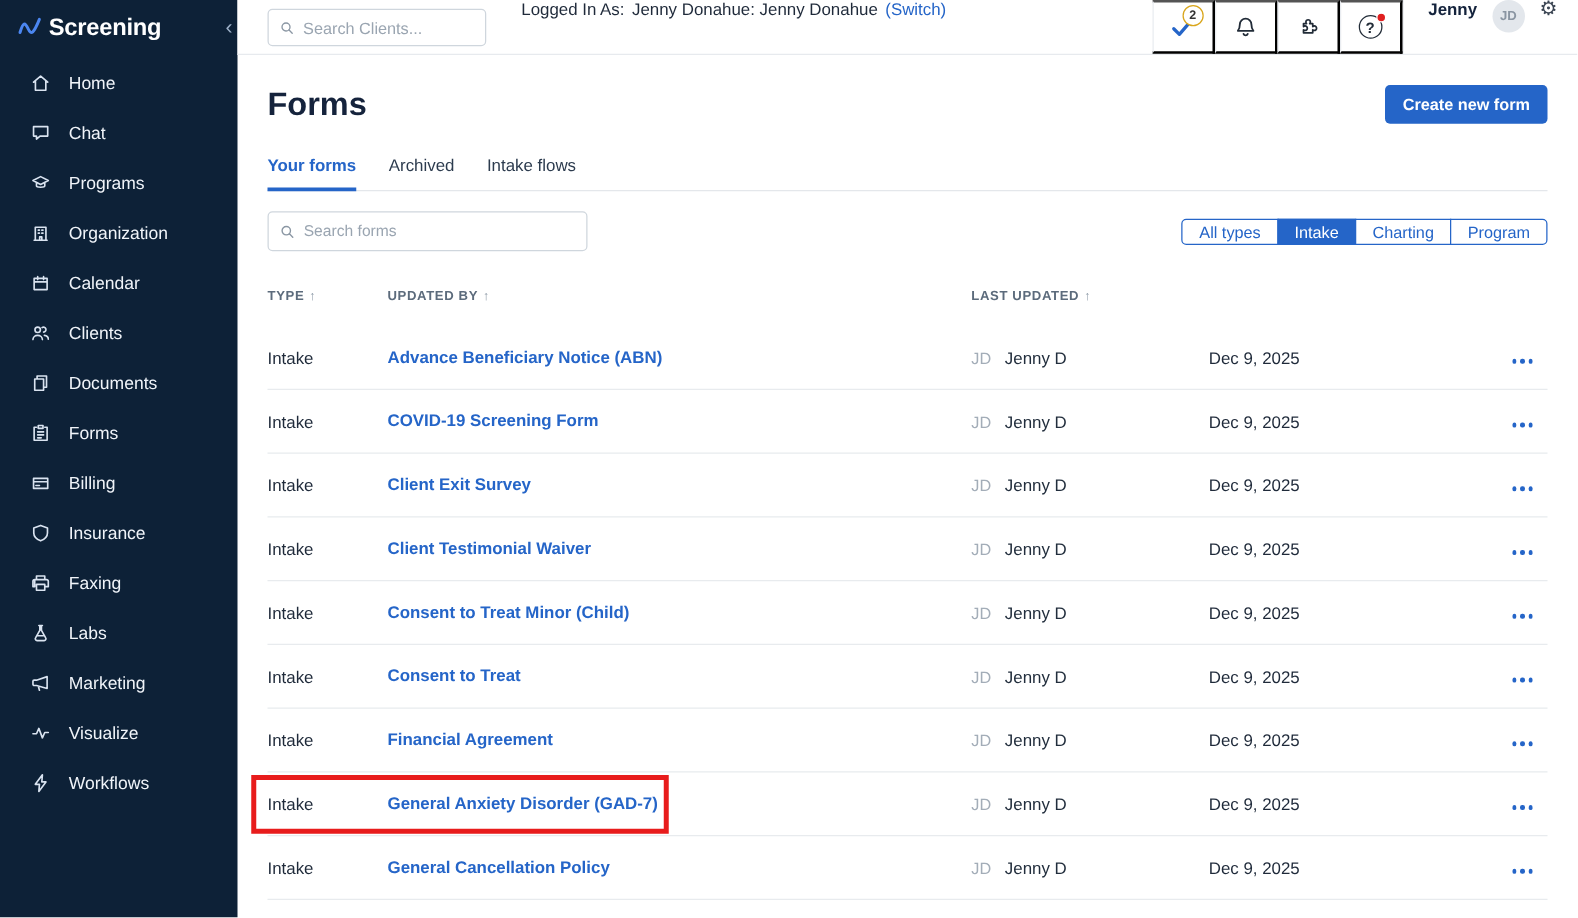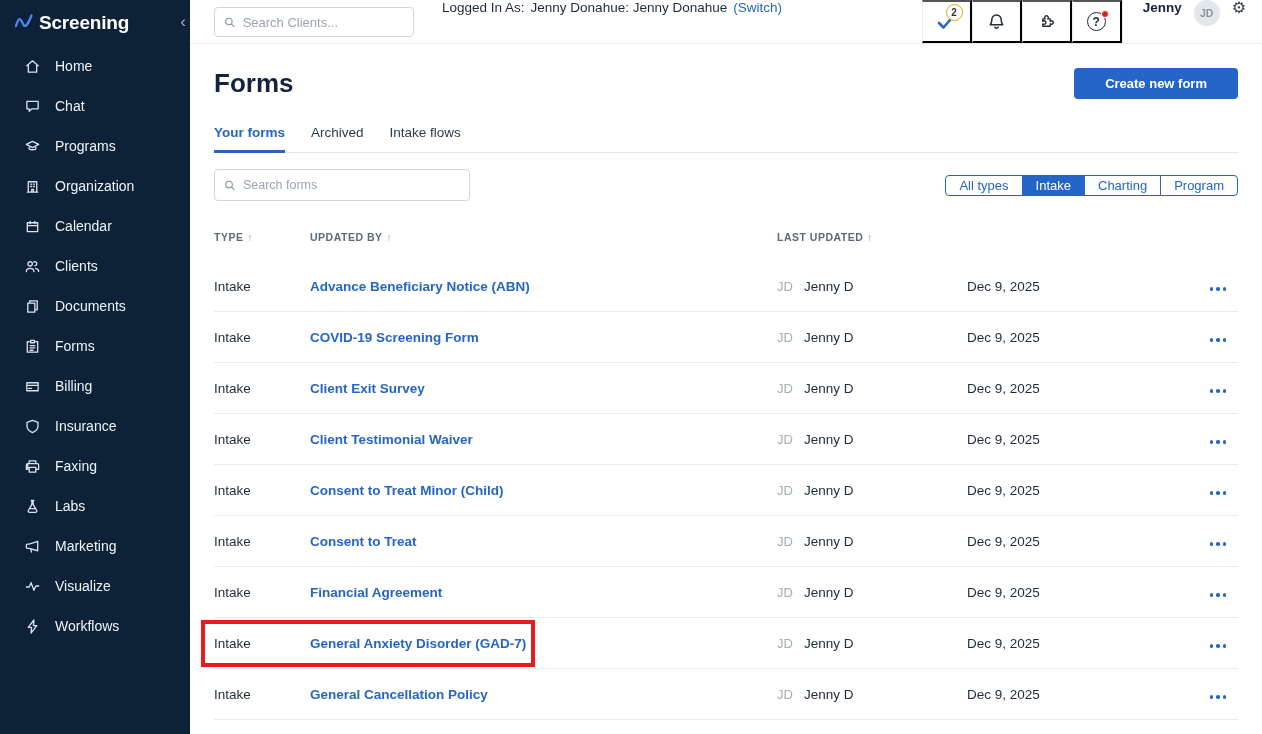--- a/index.html
+++ b/index.html
@@ -14,40 +14,40 @@
   .nav { margin-top: 0; }
   .nav-item { height: 40px; display: flex; align-items: center; gap: 14px; padding: 0 14px 0 24px; font-size: 14px; color: #f0f4f9; cursor: pointer; }
   .nav-item svg { flex-shrink: 0; }
   .sic { stroke: #d9e3f0; fill: none; stroke-width: 1.4; stroke-linecap: round; stroke-linejoin: round; }
 
   
   .right-col { flex: 1; display: flex; flex-direction: column; min-width: 0; }
 
   
   .topbar { height: 44px; background: #fff; border-bottom: 1px solid #e7eaee; display: flex; align-items: stretch; flex-shrink: 0; }
-  .search-clients { display: flex; align-items: center; gap: 7px; width: 200px; height: 30px; margin: 7px 0 0 24px; border: 1px solid #cfd6dd; border-radius: 4px; padding: 0 9px; background: #fff; }
+  .search-clients { display: flex; align-items: center; gap: 7px; width: 175px; height: 30px; margin: 7px 0 0 24px; border: 1px solid #cfd6dd; border-radius: 4px; padding: 0 9px; background: #fff; }
   .search-clients input { border: none; outline: none; width: 100%; font-size: 13px; color: #3a4657; font-family: "Liberation Sans", sans-serif; }
   .search-clients input::placeholder { color: #9aa5b1; }
   .logged-in { display: flex; align-items: flex-start; gap: 6px; margin-left: 28px; font-size: 13.5px; color: #1f2a3a; white-space: nowrap; }
   .switch-link { color: #2565c8; cursor: pointer; text-decoration: none; }
   .top-right { margin-left: auto; display: flex; align-items: stretch; }
   .icon-cell { width: 50px; border-left: 1px solid #e9ecf0; display: flex; align-items: center; justify-content: center; position: relative; cursor: pointer; background: none; }
   .badge { position: absolute; top: 2px; right: 7px; min-width: 17px; height: 17px; border-radius: 50%; background: #fff; border: 1.5px solid #d9a61c; font-size: 10px; font-weight: 700; color: #333; display: flex; align-items: center; justify-content: center; }
   .help-circle { width: 19px; height: 19px; border-radius: 50%; border: 1.5px solid #222c38; color: #222c38; font-size: 12px; font-weight: 700; display: flex; align-items: center; justify-content: center; }
   .red-dot { position: absolute; top: 8px; right: 11px; width: 8px; height: 8px; background: #e02020; border-radius: 50%; border: 1.5px solid #fff; }
   .user-cell { border-left: 1px solid #e9ecf0; display: flex; align-items: flex-start; gap: 12px; padding: 0 16px 0 20px; }
   .user-name { font-size: 13.5px; font-weight: 700; color: #14233c; }
   .avatar { width: 26px; height: 26px; border-radius: 50%; background: #e3e7ec; color: #8a95a2; font-size: 10.5px; font-weight: 700; display: flex; align-items: center; justify-content: center; }
   .gear { font-size: 16px; color: #3a4452; background: none; border: none; cursor: pointer; line-height: 1; }
 
   
   .main { flex: 1; padding: 24px 24px 0 24px; overflow: hidden; }
   .title-row { display: flex; align-items: center; justify-content: space-between; }
   .page-title { font-size: 26px; font-weight: 800; color: #15233c; }
-  .create-btn { background: #2565c8; color: #fff; font-size: 13px; font-weight: 700; border: none; border-radius: 4px; padding: 8px 31px; cursor: pointer; font-family: "Liberation Sans", sans-serif; }
+  .create-btn { background: #2565c8; color: #fff; font-size: 13px; font-weight: 700; border: none; border-radius: 4px; padding: 8px 14px; cursor: pointer; font-family: "Liberation Sans", sans-serif; }
 
   .tabs { display: flex; gap: 26px; margin-top: 26px; border-bottom: 1px solid #e4e7eb; }
   .tab { padding-bottom: 10px; font-size: 13.5px; color: #2c3b4e; cursor: pointer; border-bottom: 3px solid transparent; margin-bottom: -1px; background: none; border-top: none; border-left: none; border-right: none; font-family: "Liberation Sans", sans-serif; }
   .tab.active { color: #2565c8; font-weight: 700; border-bottom-color: #2565c8; }
 
   .toolbar { margin-top: 16px; display: flex; align-items: center; justify-content: space-between; }
   .search-forms { display: flex; align-items: center; gap: 7px; width: 256px; height: 32px; border: 1px solid #cfd6dd; border-radius: 4px; padding: 0 9px; }
   .search-forms input { border: none; outline: none; width: 100%; font-size: 12.5px; color: #3a4657; font-family: "Liberation Sans", sans-serif; }
   .search-forms input::placeholder { color: #9aa5b1; }
   .filter-group { display: flex; }

